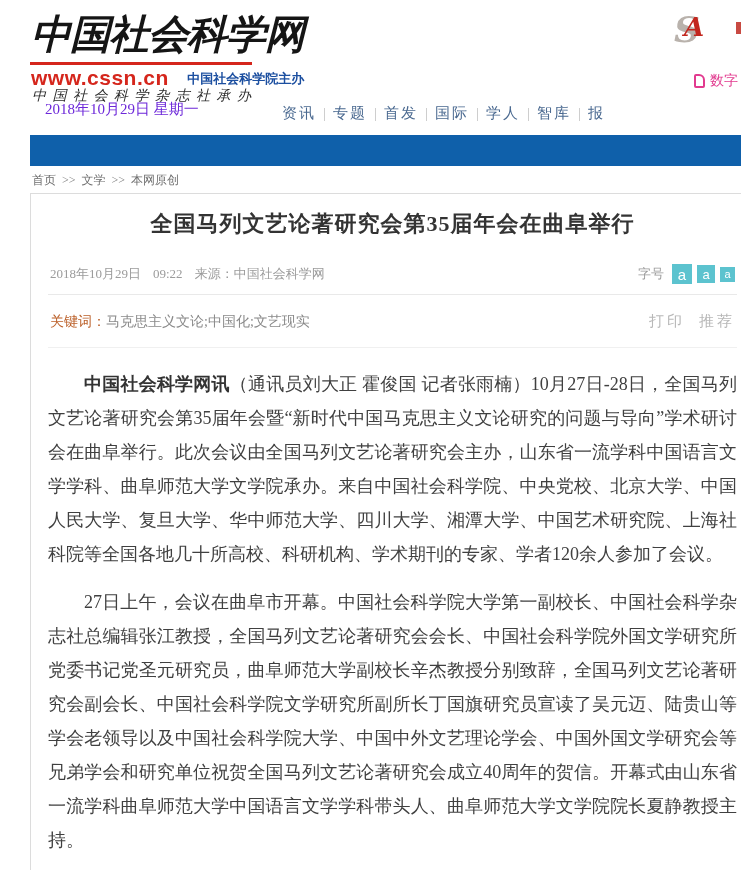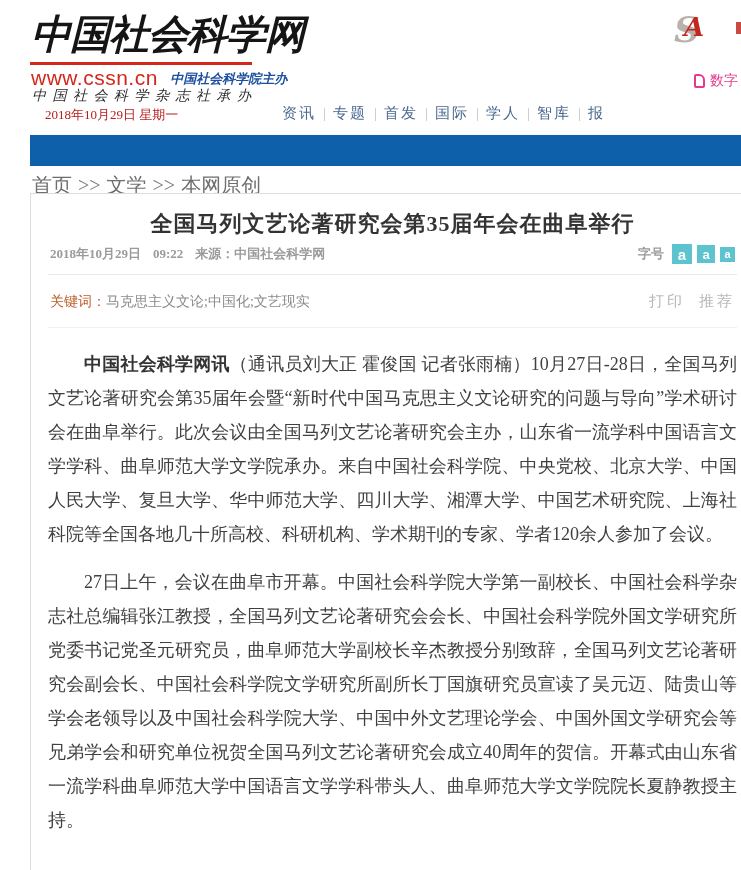--- a/index.html
+++ b/index.html
@@ -18,31 +18,31 @@
     position: absolute; left: 31px; top: 8px;
     font-family: "DejaVu Serif", serif;
     font-weight: bold; font-style: italic;
     font-size: 40px; line-height: 52px;
     color: #151515; letter-spacing: -1px;
     cursor: pointer; white-space: nowrap;
   }
   .red-line { position: absolute; left: 30px; top: 62px; width: 222px; height: 3px; background: #d5261c; }
 
   .url-line { position: absolute; left: 31px; top: 66px; white-space: nowrap; }
-  .url-red { color: #d5261c; font-weight: normal; font-size: 21px; letter-spacing: 0.5px; vertical-align: bottom; }
-  .host-blue { color: #1c4fa0; font-weight: bold; font-size: 13px; margin-left: 8px; vertical-align: 3px; font-style: italic; }
+  .url-red { color: #d5261c; font-weight: bold; font-size: 21px; letter-spacing: 0.5px; vertical-align: bottom; }
+  .host-blue { color: #1c4fa0; font-weight: bold; font-size: 13px; margin-left: 14px; vertical-align: 3px; }
 
   .undertaker {
     position: absolute; left: 32px; top: 87px;
     font-size: 14px; color: #2b2b2b; letter-spacing: 6.5px; white-space: nowrap; font-style: italic;
   }
 
   .date-line {
-    position: absolute; left: 45px; top: 106px;
-    font-size: 13px; color: #b91c1c;
+    position: absolute; left: 45px; top: 100px;
+    font-size: 15px; color: #6d28d9;
     font-family: "Liberation Serif", serif; white-space: nowrap;
   }
 
   
   .cass-logo { position: absolute; left: 674px; top: 10px; width: 60px; height: 40px; }
   .cass-s {
     position: absolute; left: 0; top: 0;
     font-family: "DejaVu Serif", serif; font-style: italic; font-weight: bold;
     font-size: 36px; line-height: 38px; color: #b9b2ac;
   }
@@ -73,21 +73,21 @@
   }
   .nav-item { color: #4a6990; letter-spacing: 2px; cursor: pointer; }
   .nav-sep { color: #c0c0c0; margin: 0 7px; }
 
   
   .blue-bar { position: absolute; left: 30px; top: 135px; width: 711px; height: 31px; background: #0f60aa; }
 
   
   .breadcrumb {
     position: absolute; left: 32px; top: 172px;
-    font-size: 20px; color: #6e6e6e; font-family: "Liberation Serif", serif;
+    font-size: 12px; color: #6e6e6e; font-family: "Liberation Serif", serif;
   }
   .crumb { cursor: pointer; }
   .crumb-sep { margin: 0 6px; color: #7a7a7a; }
 
   
   .article-box {
     position: absolute; left: 30px; top: 193px;
     width: 725px; height: 677px;
     border: 1px solid #dcdcdc; border-bottom: none;
     box-sizing: border-box; background: #fff;
@@ -95,24 +95,24 @@
   }
   .article-title {
     margin-top: 15px;
     text-align: center;
     font-size: 22px; font-weight: bold; color: #333;
     font-family: "Liberation Serif", serif;
     letter-spacing: 1px;
   }
   .meta-row {
     display: flex; align-items: center;
-    margin-top: 5px; padding: 0 2px 10px 2px;
+    margin-top: 25px; padding: 0 2px 10px 2px;
     border-bottom: 1px solid #e9e9e9;
     font-size: 13px; color: #9b9b9b;
-    font-family: "Liberation Serif", serif; white-space: nowrap; font-weight: bold;
+    font-family: "Liberation Serif", serif; white-space: nowrap;
   }
   .meta-item { margin-right: 12px; }
   .meta-right { margin-left: auto; display: flex; align-items: center; gap: 5px; color: #9b9b9b; }
   .fontsize-label { margin-right: 3px; }
   .font-btn {
     display: inline-flex; align-items: center; justify-content: center;
     background: #5cc3cf; color: #fff; cursor: pointer;
     font-family: "Liberation Sans", sans-serif;
   }
   .font-btn.b1 { width: 20px; height: 20px; font-size: 15px; }

